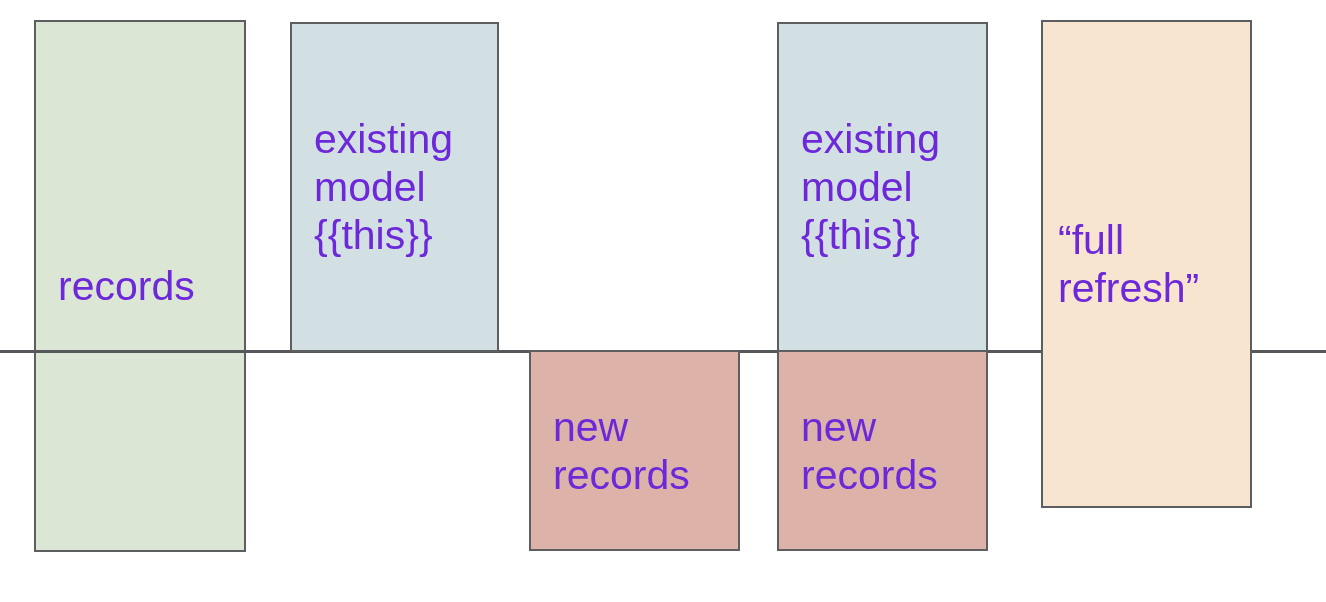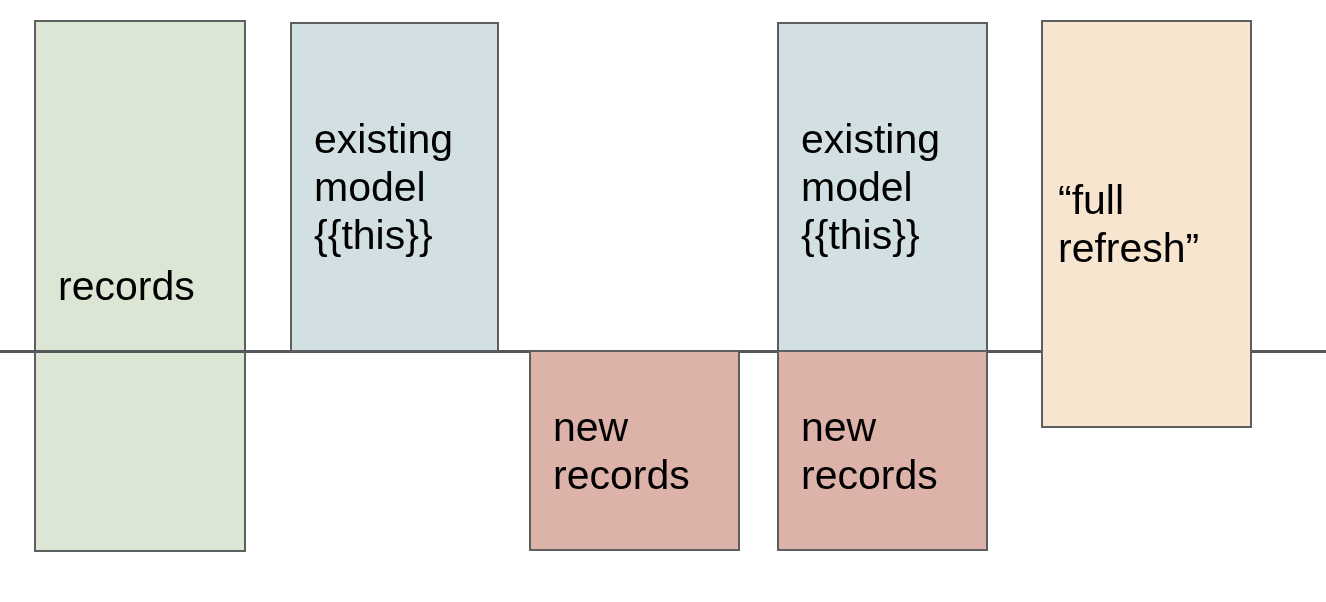--- a/index.html
+++ b/index.html
@@ -30,21 +30,21 @@
     border: 2px solid #5c5e60;
     display: flex;
     align-items: center;
   }
   .box .label {
     display: block;
     padding-left: 22px;
     padding-right: 8px;
     font-size: 41px;
     line-height: 48px;
-    color: #000000;
+    color: #6d28d9;
     white-space: pre-line;
     letter-spacing: 0;
   }
   .box-source {
     left: 34px; top: 20px; width: 212px; height: 532px;
     background: #dbe7d4;
     z-index: 1;
   }
   .box-existing-1 {
     left: 290px; top: 22px; width: 209px; height: 330px;
@@ -60,21 +60,21 @@
     left: 777px; top: 22px; width: 211px; height: 330px;
     background: #d2dfe3;
     z-index: 3;
   }
   .box-new-2 {
     left: 777px; top: 350px; width: 211px; height: 201px;
     background: #ddb2a8;
     z-index: 3;
   }
   .box-full-refresh {
-    left: 1041px; top: 20px; width: 211px; height: 408px;
+    left: 1041px; top: 20px; width: 211px; height: 488px;
     background: #f8e5d0;
     z-index: 4;
   }
   .box-full-refresh .label {
     padding-left: 15px;
   }
 </style>
 </head>
 <body>
 

